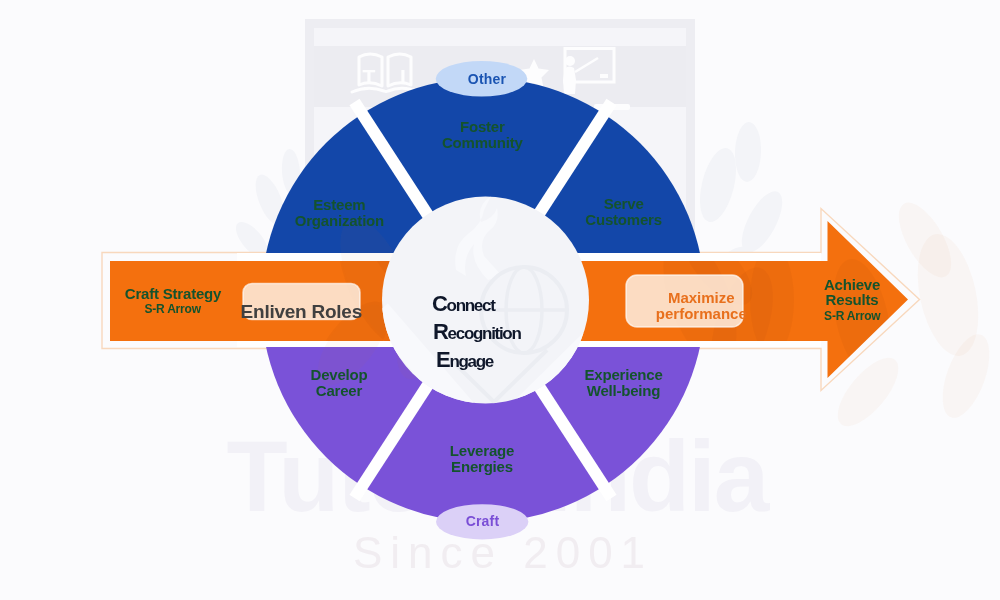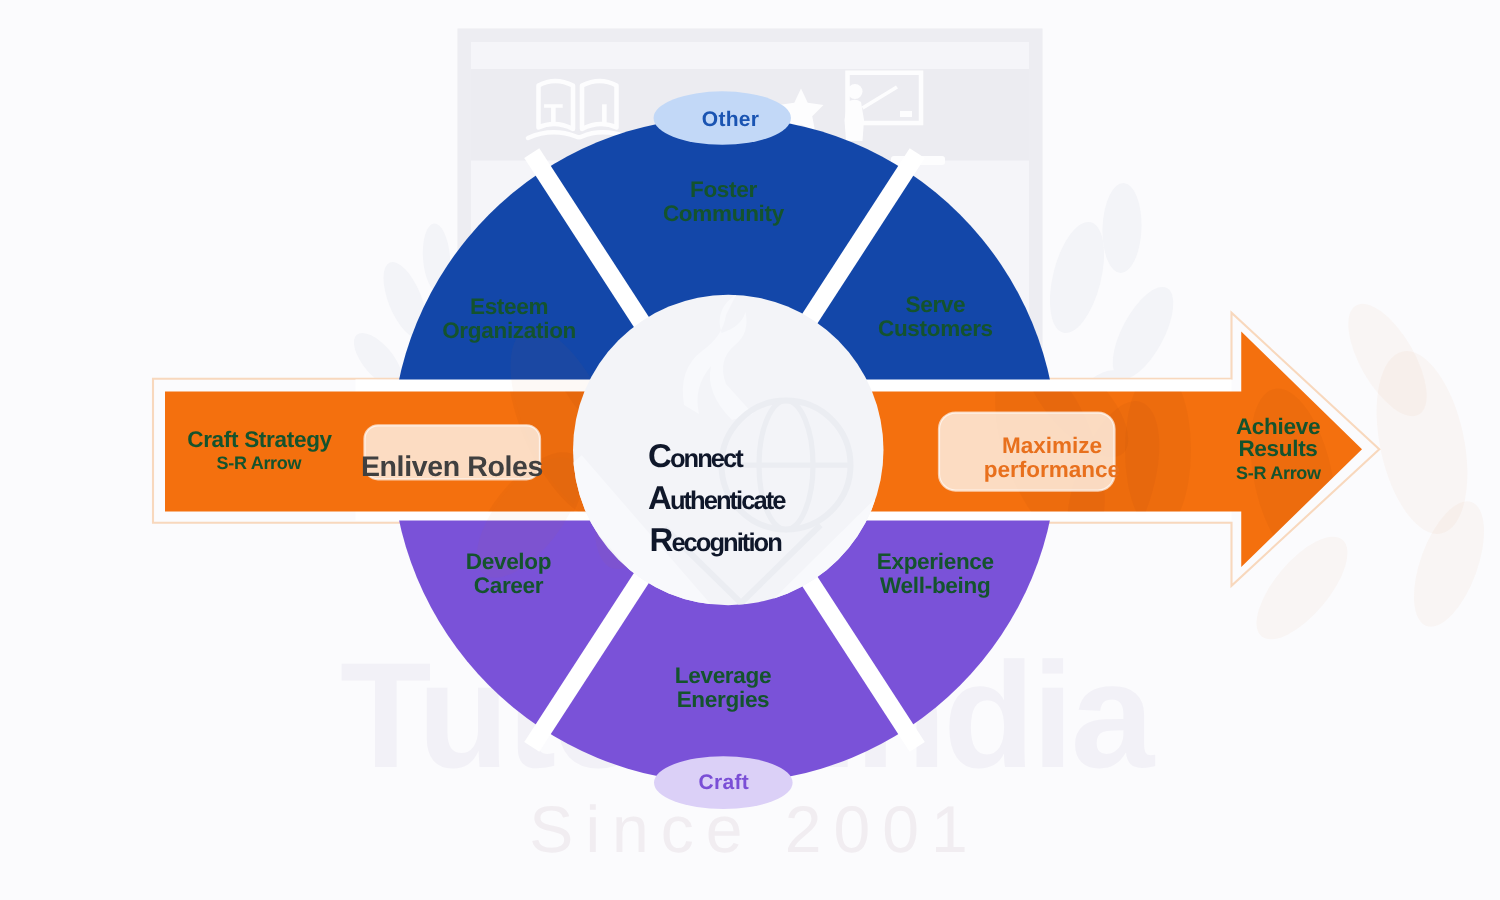--- a/index.html
+++ b/index.html
@@ -132,15 +132,15 @@
 <div class="lbl sub" style="left:172.6px;top:308.5px;">S-R Arrow</div>
 
 <div class="lbl" style="left:301.3px;top:312px;color:#404040;font-size:19px;letter-spacing:-0.25px;">Enliven Roles</div>
 <div class="lbl" style="left:684.3px;top:306px;color:#e8701d;letter-spacing:0px;margin-left:17px;">Maximize<br>performance</div>
 
 <div class="lbl" style="left:852px;top:292px;line-height:15px;">Achieve<br>Results</div>
 <div class="lbl sub" style="left:852.3px;top:315.5px;">S-R Arrow</div>
 
 <div class="abs" style="left:432px;top:248.6px;font-size:17px;font-weight:bold;color:#0f172a;line-height:26px;letter-spacing:-1.3px;margin-top:42px;">
   <div><span style="font-size:22px;font-weight:bold;">C</span>onnect</div>
-  <div><span style="font-size:22px;font-weight:bold;">A</span>uthenticate</div>
   <div style="padding-left:1px;"><span style="font-size:22px;font-weight:bold;">R</span>ecognition</div>
+  <div style="padding-left:4px;"><span style="font-size:22px;font-weight:bold;">E</span>ngage</div>
 </div>
 
 </body></html>

